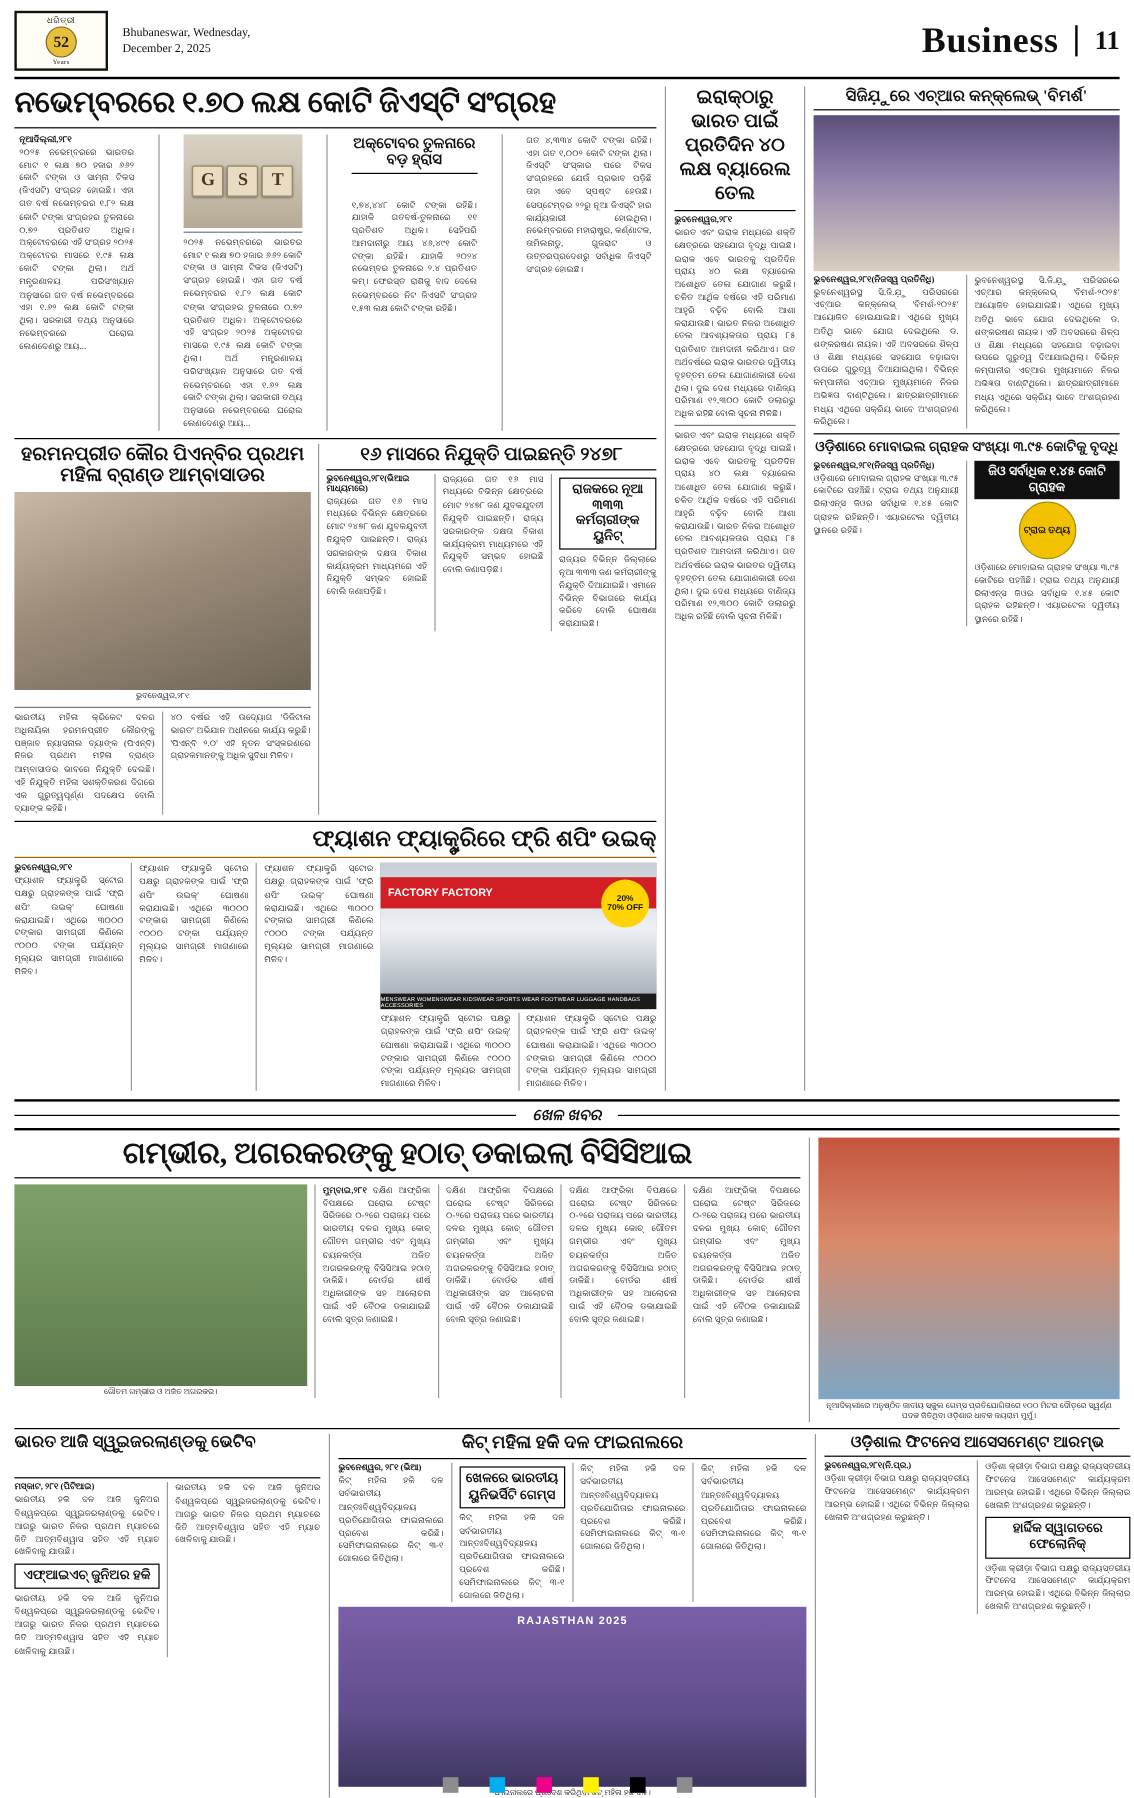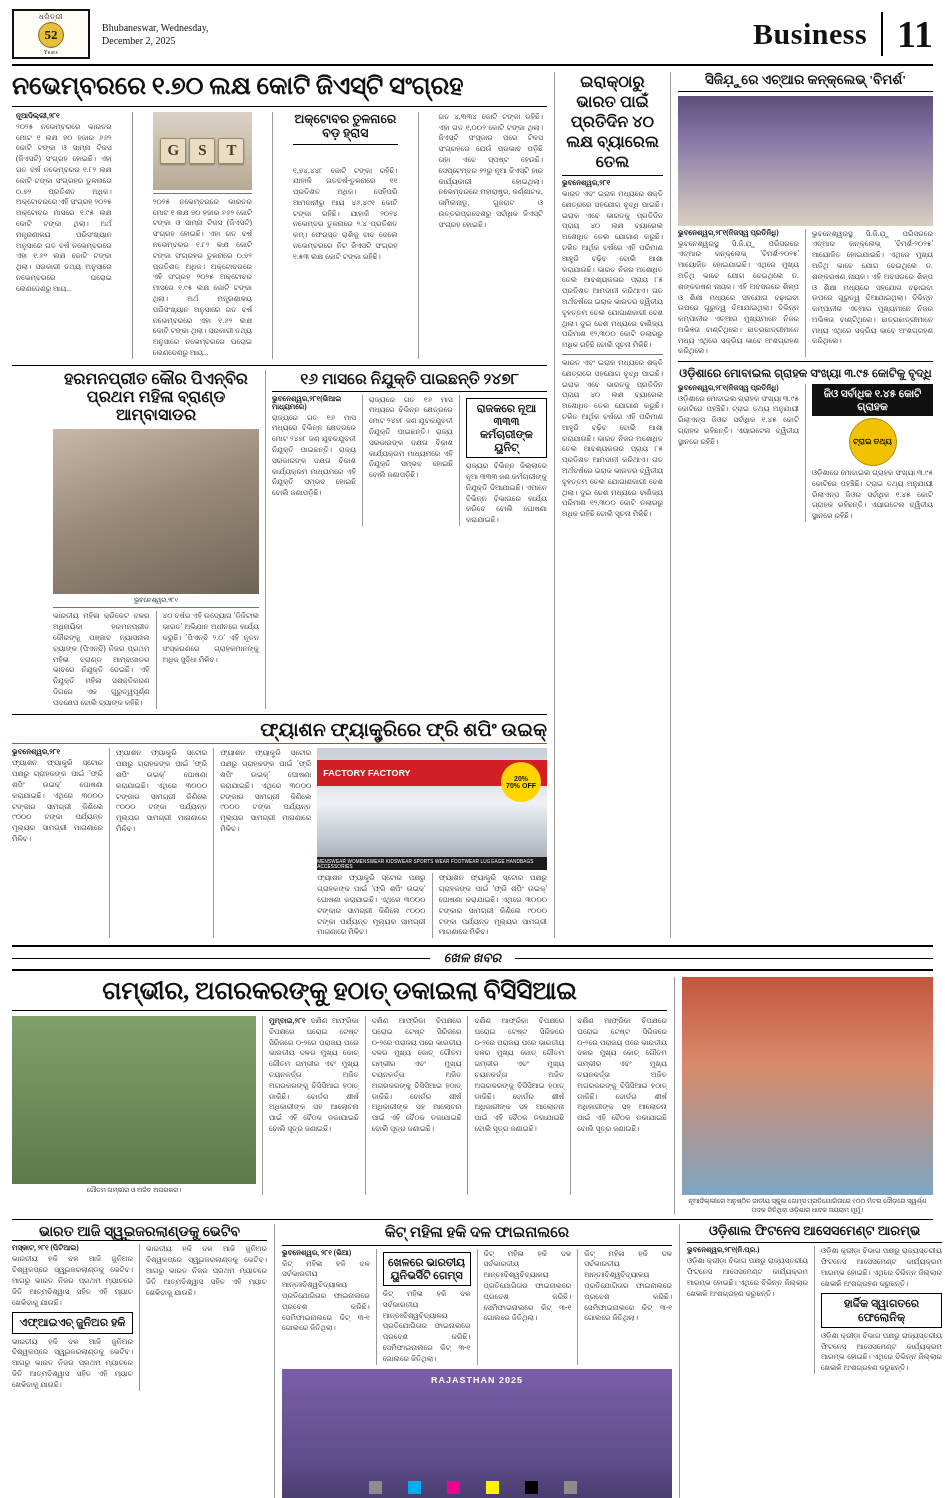--- a/index.html
+++ b/index.html
@@ -47,21 +47,21 @@
     font-family: "Liberation Serif", serif;
   }
   .masthead-spacer { flex: 1 1 auto; }
   .section-title {
     font-size: 30px; font-weight: bold;
     font-family: "Liberation Serif", serif;
     letter-spacing: .5px;
     padding-right: 14px;
   }
   .page-num {
-    font-size: 38px; font-weight: bold;
+    font-size: 22px; font-weight: bold;
     border-left: 2px solid #000;
     padding-left: 14px;
   }
   
   .hl {
     font-weight: bold;
     font-family: "Liberation Serif", serif;
     line-height: 1.15;
   }
   .odia { font-family: "Liberation Serif", serif; }
@@ -219,21 +219,21 @@
         </div>
         <div class="vrule"></div>
 
         <div class="col colbox" style="width:128px">
           <div class="body-text odia">ଗତ ୪,୩୩୪ କୋଟି ଟଙ୍କା ରହିଛି। ଏହା ଗତ ୧,୦୦୨ କୋଟି ଟଙ୍କା ଥିଲା। ଜିଏସ୍‌ଟି ସଂସ୍କାର ପରେ ଟିକସ ସଂଗ୍ରହରେ ଯେଉଁ ପ୍ରଭାବ ପଡ଼ିଛି ତାହା ଏବେ ସ୍ପଷ୍ଟ ହେଉଛି। ସେପ୍ଟେମ୍ବର ୨୨ରୁ ନୂଆ ଜିଏସ୍‌ଟି ହାର କାର୍ଯ୍ୟକାରୀ ହୋଇଥିଲା। ନଭେମ୍ବରରେ ମହାରାଷ୍ଟ୍ର, କର୍ଣ୍ଣାଟକ, ତାମିଲନାଡୁ, ଗୁଜରାଟ ଓ ଉତ୍ତରପ୍ରଦେଶରୁ ସର୍ବାଧିକ ଜିଏସ୍‌ଟି ସଂଗ୍ରହ ହୋଇଛି।</div>
         </div>
       </div>
 
       <div class="rule" style="margin-top:6px"></div>
 
-      <div style="display:flex; gap:6px;margin-left:41px;">
+      <div style="display:flex; gap:6px;">
         <div class="col" style="width:248px">
           <div class="hl sub-head odia" style="text-align:center">ହରମନପ୍ରୀତ କୌର ପିଏନ୍‌ବିର ପ୍ରଥମ ମହିଳା ବ୍ରାଣ୍ଡ ଆମ୍ବାସାଡର</div>
           <div class="photo people" style="height:165px;margin-top:4px"></div>
           <div class="caption odia">ଭୁବନେଶ୍ୱର,୨୮୧</div>
           <div class="rule-thin"></div>
           <div style="display:flex;gap:6px">
             <div class="body-text odia" style="width:48%">ଭାରତୀୟ ମହିଳା କ୍ରିକେଟ ଦଳର ଅଧିନାୟିକା ହରମନପ୍ରୀତ କୌରଙ୍କୁ ପଞ୍ଜାବ ନ୍ୟାସନାଲ ବ୍ୟାଙ୍କ (ପିଏନ୍‌ବି) ନିଜର ପ୍ରଥମ ମହିଳା ବ୍ରାଣ୍ଡ ଆମ୍ବାସାଡର ଭାବରେ ନିଯୁକ୍ତି ଦେଇଛି। ଏହି ନିଯୁକ୍ତି ମହିଳା ସଶକ୍ତିକରଣ ଦିଗରେ ଏକ ଗୁରୁତ୍ୱପୂର୍ଣ୍ଣ ପଦକ୍ଷେପ ବୋଲି ବ୍ୟାଙ୍କ କହିଛି।</div>
             <div class="vrule"></div>
             <div class="body-text odia" style="width:48%">୪୦ ବର୍ଷର ଏହି ଉଦ୍ୟୋଗ 'ଡିଜିଟାଲ ଭାରତ' ଅଭିଯାନ ଅଧୀନରେ କାର୍ଯ୍ୟ କରୁଛି। 'ପିଏନ୍‌ବି ୨.୦' ଏହି ନୂତନ ସଂସ୍କରଣରେ ଗ୍ରାହକମାନଙ୍କୁ ଅଧିକ ସୁବିଧା ମିଳିବ।</div>
           </div>
@@ -377,21 +377,21 @@
       <div class="photo athlete" style="height:218px"></div>
       <div class="caption odia">ନୂଆଦିଲ୍ଲୀରେ ଅନୁଷ୍ଠିତ ଜାତୀୟ ସ୍କୁଲ ଗେମ୍ସ ପ୍ରତିଯୋଗିତାରେ ୧୦୦ ମିଟର ଦୌଡ଼ରେ ସ୍ୱର୍ଣ୍ଣ ପଦକ ଜିତିଥିବା ଓଡ଼ିଶାର ଧାବକ ଜୟରାମ ମୁର୍ମୁ।</div>
     </div>
   </div>
 
   <div class="rule" style="margin-top:5px"></div>
 
   <div style="display:flex;gap:7px">
 
     <div class="col" style="width:255px">
-      <div class="hl odia" style="font-size:14px;text-align:center;border-bottom:1px solid #000;padding-bottom:0">ଭାରତ ଆଜି ସ୍ୱୁଇଜରଲାଣ୍ଡକୁ ଭେଟିବ</div>
+      <div class="hl odia" style="font-size:14px;border-bottom:1px solid #000;padding-bottom:20px">ଭାରତ ଆଜି ସ୍ୱୁଇଜରଲାଣ୍ଡକୁ ଭେଟିବ</div>
       <div style="display:flex;gap:6px;margin-top:3px">
         <div class="col" style="width:122px">
           <div class="byline odia">ମସ୍କାଟ, ୨୮୧ (ପିଟିଆଇ)</div>
           <div class="body-text odia">ଭାରତୀୟ ହକି ଦଳ ଆଜି ଜୁନିଅର ବିଶ୍ୱକପ୍‌ରେ ସ୍ୱୁଇଜରଲାଣ୍ଡକୁ ଭେଟିବ। ଆଗରୁ ଭାରତ ନିଜର ପ୍ରଥମ ମ୍ୟାଚରେ ଜିତି ଆତ୍ମବିଶ୍ୱାସ ସହିତ ଏହି ମ୍ୟାଚ ଖେଳିବାକୁ ଯାଉଛି।</div>
           <div class="box-head odia" style="margin-top:4px">ଏଫ୍‌ଆଇଏଚ୍‌ ଜୁନିଅର ହକି</div>
           <div class="body-text odia">ଭାରତୀୟ ହକି ଦଳ ଆଜି ଜୁନିଅର ବିଶ୍ୱକପ୍‌ରେ ସ୍ୱୁଇଜରଲାଣ୍ଡକୁ ଭେଟିବ। ଆଗରୁ ଭାରତ ନିଜର ପ୍ରଥମ ମ୍ୟାଚରେ ଜିତି ଆତ୍ମବିଶ୍ୱାସ ସହିତ ଏହି ମ୍ୟାଚ ଖେଳିବାକୁ ଯାଉଛି।</div>
         </div>
         <div class="vrule"></div>
         <div class="col" style="width:122px">
           <div class="body-text odia">ଭାରତୀୟ ହକି ଦଳ ଆଜି ଜୁନିଅର ବିଶ୍ୱକପ୍‌ରେ ସ୍ୱୁଇଜରଲାଣ୍ଡକୁ ଭେଟିବ। ଆଗରୁ ଭାରତ ନିଜର ପ୍ରଥମ ମ୍ୟାଚରେ ଜିତି ଆତ୍ମବିଶ୍ୱାସ ସହିତ ଏହି ମ୍ୟାଚ ଖେଳିବାକୁ ଯାଉଛି।</div>

